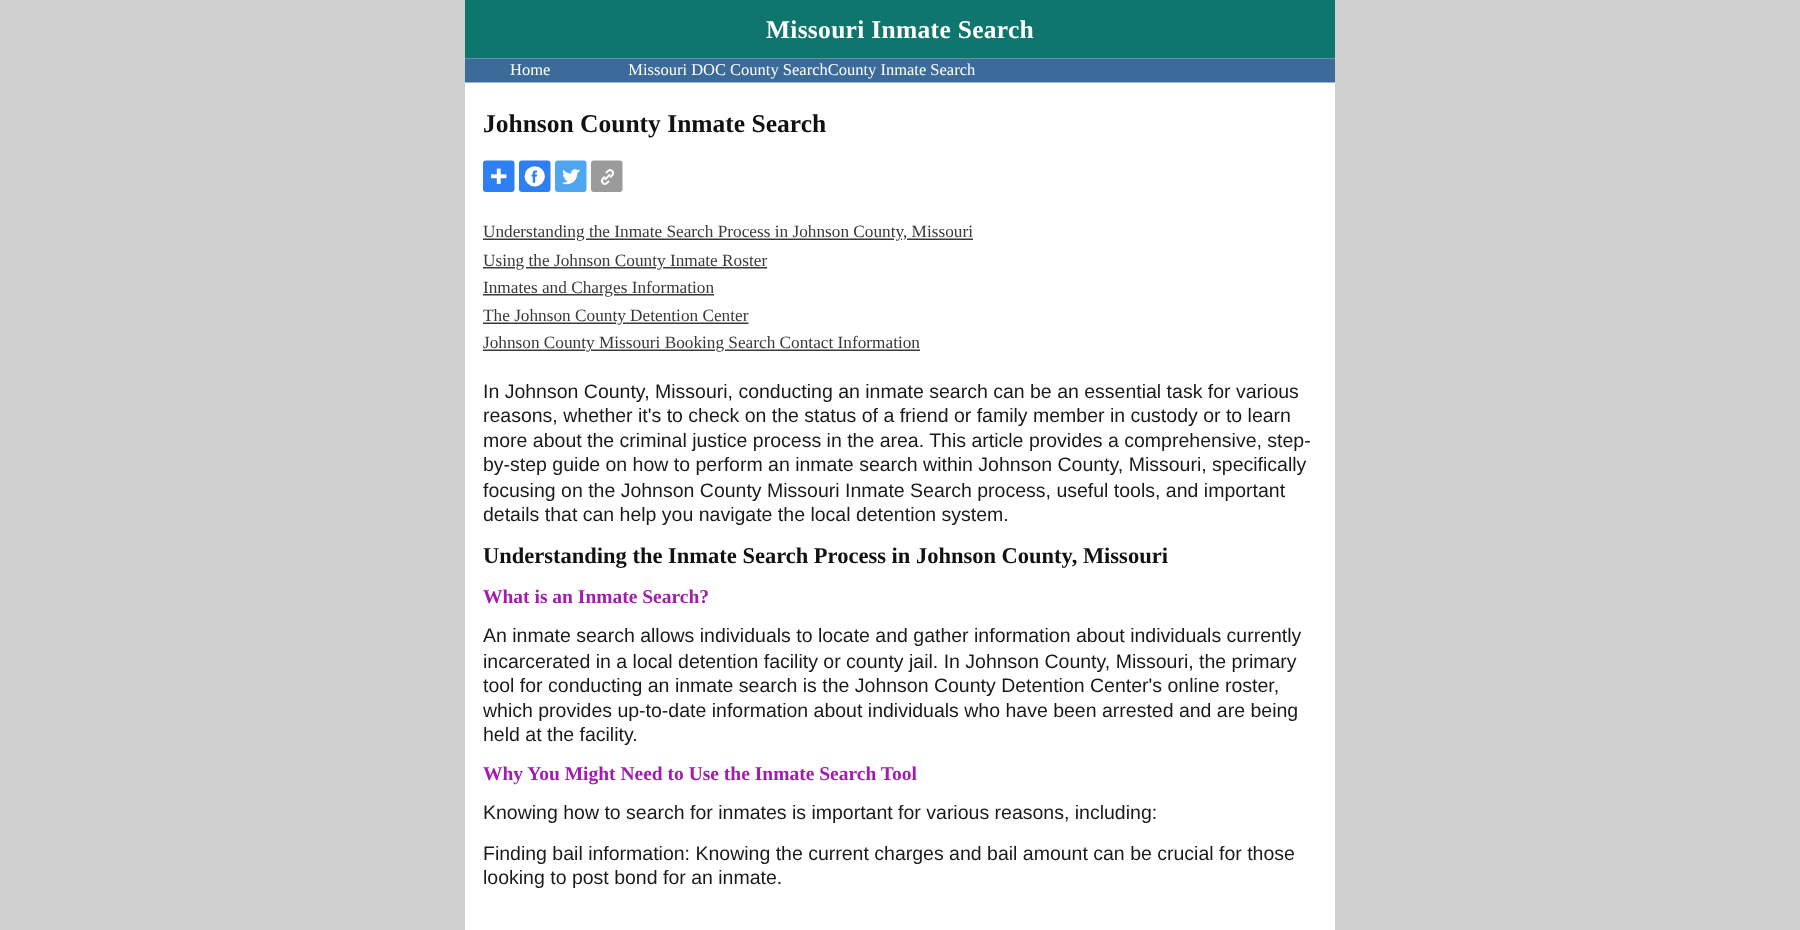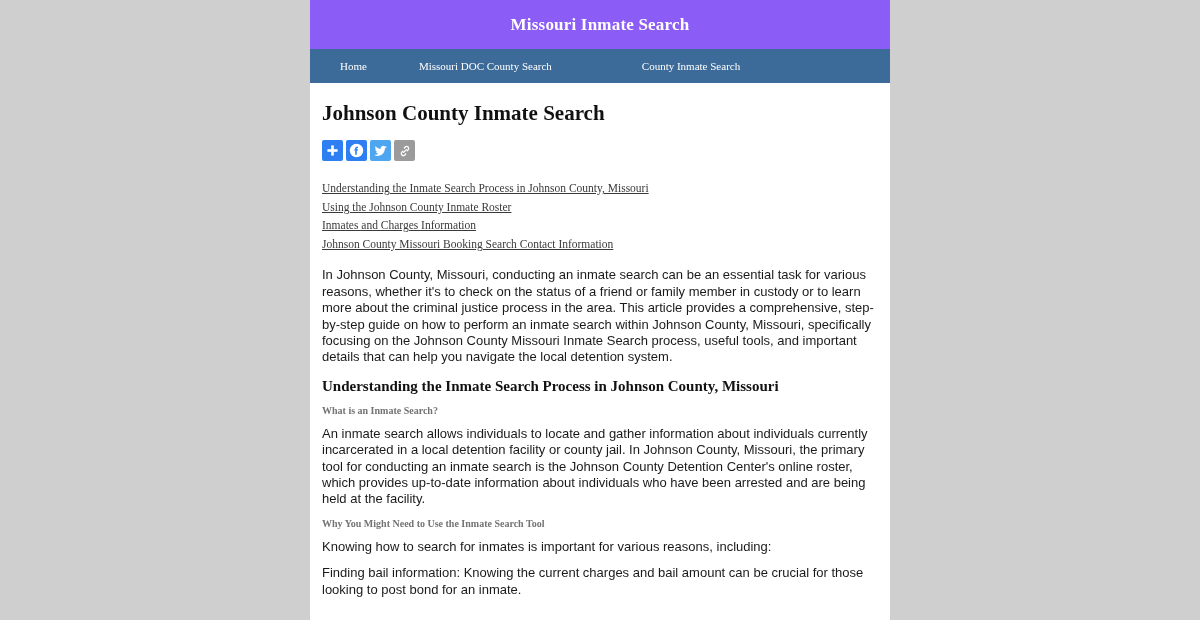--- a/index.html
+++ b/index.html
@@ -15,60 +15,60 @@
   }
   .page-wrap {
     width: 580px;
     margin: 0 auto;
     background: #ffffff;
     min-height: 620px;
     box-sizing: border-box;
   }
   
   .site-header {
-    background: #8b5cf6;
-    height: 49px;
+    background: #0f766e;
+    height: 39px;
     display: flex;
     align-items: center;
     justify-content: center;
   }
   .site-title {
     color: #ffffff;
     font-size: 17px;
     font-weight: bold;
     letter-spacing: 0.2px;
     font-family: "Liberation Serif", "DejaVu Serif", serif;
   }
   
   .site-nav {
     background: #3d6b99;
-    height: 34px;
+    height: 16px;
     display: flex;
     align-items: center;
     padding-left: 10px;
     box-sizing: border-box;
   }
   .nav-item {
     color: #ffffff;
     font-size: 11px;
     text-decoration: none;
     white-space: nowrap;
     font-family: "Liberation Serif", "DejaVu Serif", serif;
   }
   .nav-item.n0 { margin-left: 20px; }
   .nav-item.n1 { margin-left: 52px; }
-  .nav-item.n2 { margin-left: 90px; }
+  .nav-item.n2 { }
 
   
   .content {
     padding: 14px 12px 0 12px;
     box-sizing: border-box;
   }
   h1.page-title {
-    font-size: 21px;
+    font-size: 17px;
     font-weight: bold;
     margin: 4px 0 14px 0;
     color: #111111;
     font-family: "Liberation Serif", "DejaVu Serif", serif;
   }
   
   .share-bar {
     display: flex;
     gap: 3px;
     margin: 0 0 18px 0;
@@ -111,23 +111,23 @@
     font-family: Liberation Sans, sans-serif;
   }
   h2.sec-h2 {
     font-size: 15px;
     font-weight: bold;
     color: #111111;
     margin: 12px 0 10px 0;
     font-family: "Liberation Serif", "DejaVu Serif", serif;
   }
   h3.sec-h3 {
-    font-size: 10px;
-    font-weight: bold;
-    color: #737373;
+    font-size: 13px;
+    font-weight: bold;
+    color: #a21caf;
     margin: 10px 0 10px 0;
     font-family: "Liberation Serif", "DejaVu Serif", serif;
   }
 </style>
 </head>
 <body>
 
 <div class="page-wrap">
 
   <div class="site-header">
@@ -178,20 +178,21 @@
             </g>
           </svg>
         </span>
       </div>
     </div>
 
     <div class="toc">
       <a href="#" class="toc-link">Understanding the Inmate Search Process in Johnson County, Missouri</a>
       <a href="#" class="toc-link">Using the Johnson County Inmate Roster</a>
       <a href="#" class="toc-link">Inmates and Charges Information</a>
+      <a href="#" class="toc-link">The Johnson County Detention Center</a>
       <a href="#" class="toc-link">Johnson County Missouri Booking Search Contact Information</a>
     </div>
 
     <p class="body-text">In Johnson County, Missouri, conducting an inmate search can be an essential task for various reasons, whether it's to check on the status of a friend or family member in custody or to learn more about the criminal justice process in the area. This article provides a comprehensive, step-by-step guide on how to perform an inmate search within Johnson County, Missouri, specifically focusing on the Johnson County Missouri Inmate Search process, useful tools, and important details that can help you navigate the local detention system.</p>
 
     <h2 class="sec-h2">Understanding the Inmate Search Process in Johnson County, Missouri</h2>
 
     <h3 class="sec-h3">What is an Inmate Search?</h3>
     <p class="body-text">An inmate search allows individuals to locate and gather information about individuals currently incarcerated in a local detention facility or county jail. In Johnson County, Missouri, the primary tool for conducting an inmate search is the Johnson County Detention Center's online roster, which provides up-to-date information about individuals who have been arrested and are being held at the facility.</p>
 

